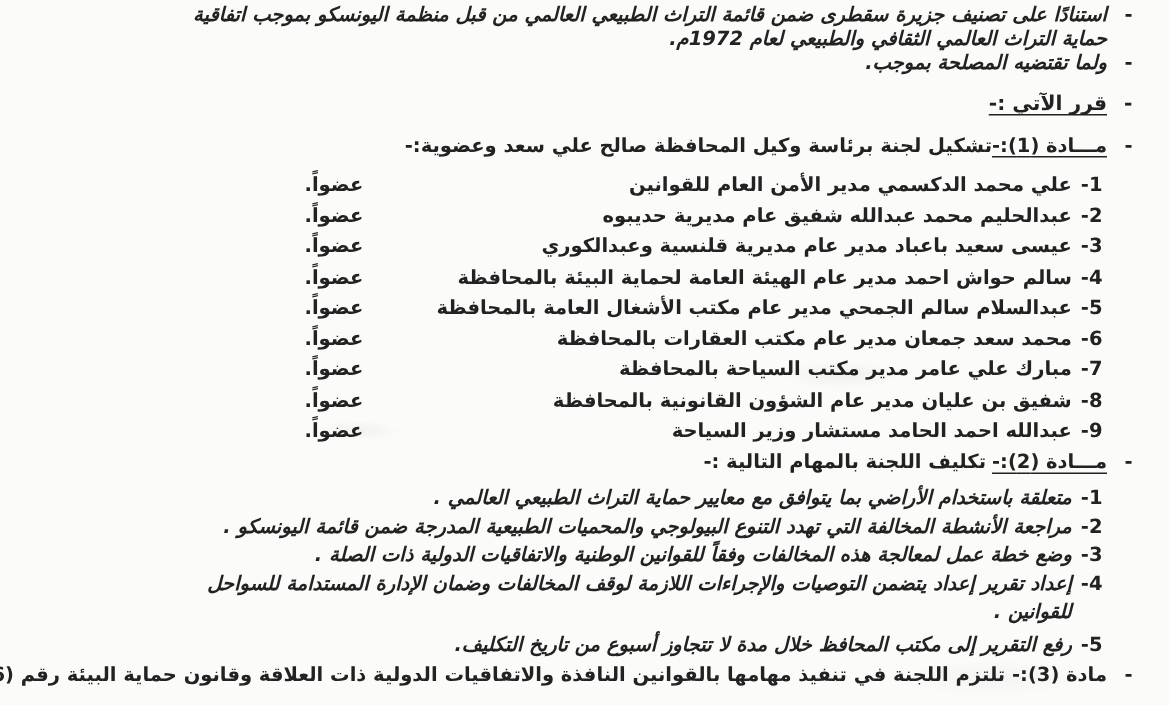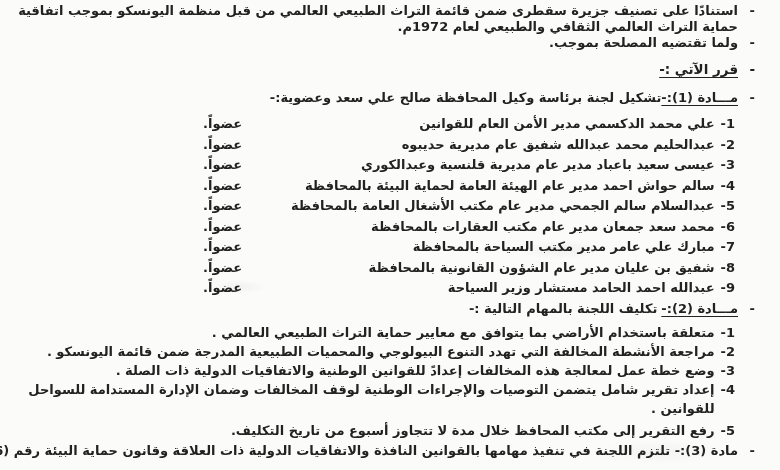--- a/index.html
+++ b/index.html
@@ -14,21 +14,21 @@
     font-size:13px;
     color:#222;
     background:
       radial-gradient(ellipse 60px 14px at 560px 250px, rgba(0,0,0,0.045), transparent 70%),
       radial-gradient(ellipse 40px 10px at 240px 287px, rgba(0,0,0,0.04), transparent 70%),
       radial-gradient(ellipse 90px 18px at 660px 452px, rgba(0,0,0,0.03), transparent 70%),
       #fbfbfa;
   }
   .brow{display:flex;gap:9px;align-items:flex-start;}
   .dash{width:8px;flex:0 0 8px;}
-  .tline{white-space:nowrap;}
+  .tline{white-space:nowrap;font-style:italic;}
   #preamble .brow{line-height:16px;}
   .heading-row{margin-top:10px;line-height:16px;font-size:13.5px;}
   .u{text-decoration:underline;text-decoration-thickness:1.3px;text-underline-offset:3px;}
   .article-row{line-height:16px;}
   .a1{margin-top:13px;}
   .a2{margin-top:2px;}
   .a2 .atext{margin-inline-start:4px;}
   #members{margin:8px 20px 0 197px;}
   .mrow{display:flex;gap:6px;line-height:20.5px;white-space:nowrap;}
   .mrow .role{margin-inline-start:auto;margin-left:6px;}
@@ -141,28 +141,28 @@
   <div class="titem">
     <span class="num">2-</span>
     <div class="tlines">
           <div class="tline">مراجعة الأنشطة المخالفة التي تهدد التنوع البيولوجي  والمحميات الطبيعية المدرجة ضمن قائمة اليونسكو .</div>
         </div>
   </div>
 
   <div class="titem">
     <span class="num">3-</span>
     <div class="tlines">
-          <div class="tline">وضع خطة عمل لمعالجة هذه المخالفات إعدادً للقوانين الوطنية والاتفاقيات الدولية ذات الصلة .</div>
+          <div class="tline">وضع خطة عمل لمعالجة هذه المخالفات وفقاً للقوانين الوطنية والاتفاقيات الدولية ذات الصلة .</div>
         </div>
   </div>
 
   <div class="titem">
     <span class="num">4-</span>
     <div class="tlines">
-          <div class="tline">إعداد تقرير شامل يتضمن التوصيات والإجراءات الوطنية لوقف المخالفات وضمان الإدارة المستدامة للسواحل</div>
+          <div class="tline">إعداد تقرير إعداد يتضمن التوصيات والإجراءات اللازمة لوقف المخالفات وضمان الإدارة المستدامة للسواحل</div>
           <div class="tline">للقوانين .</div>
         </div>
   </div>
 
   <div class="titem">
     <span class="num">5-</span>
     <div class="tlines">
           <div class="tline">رفع التقرير إلى مكتب المحافظ خلال مدة لا تتجاوز أسبوع من تاريخ التكليف.</div>
         </div>
   </div>

